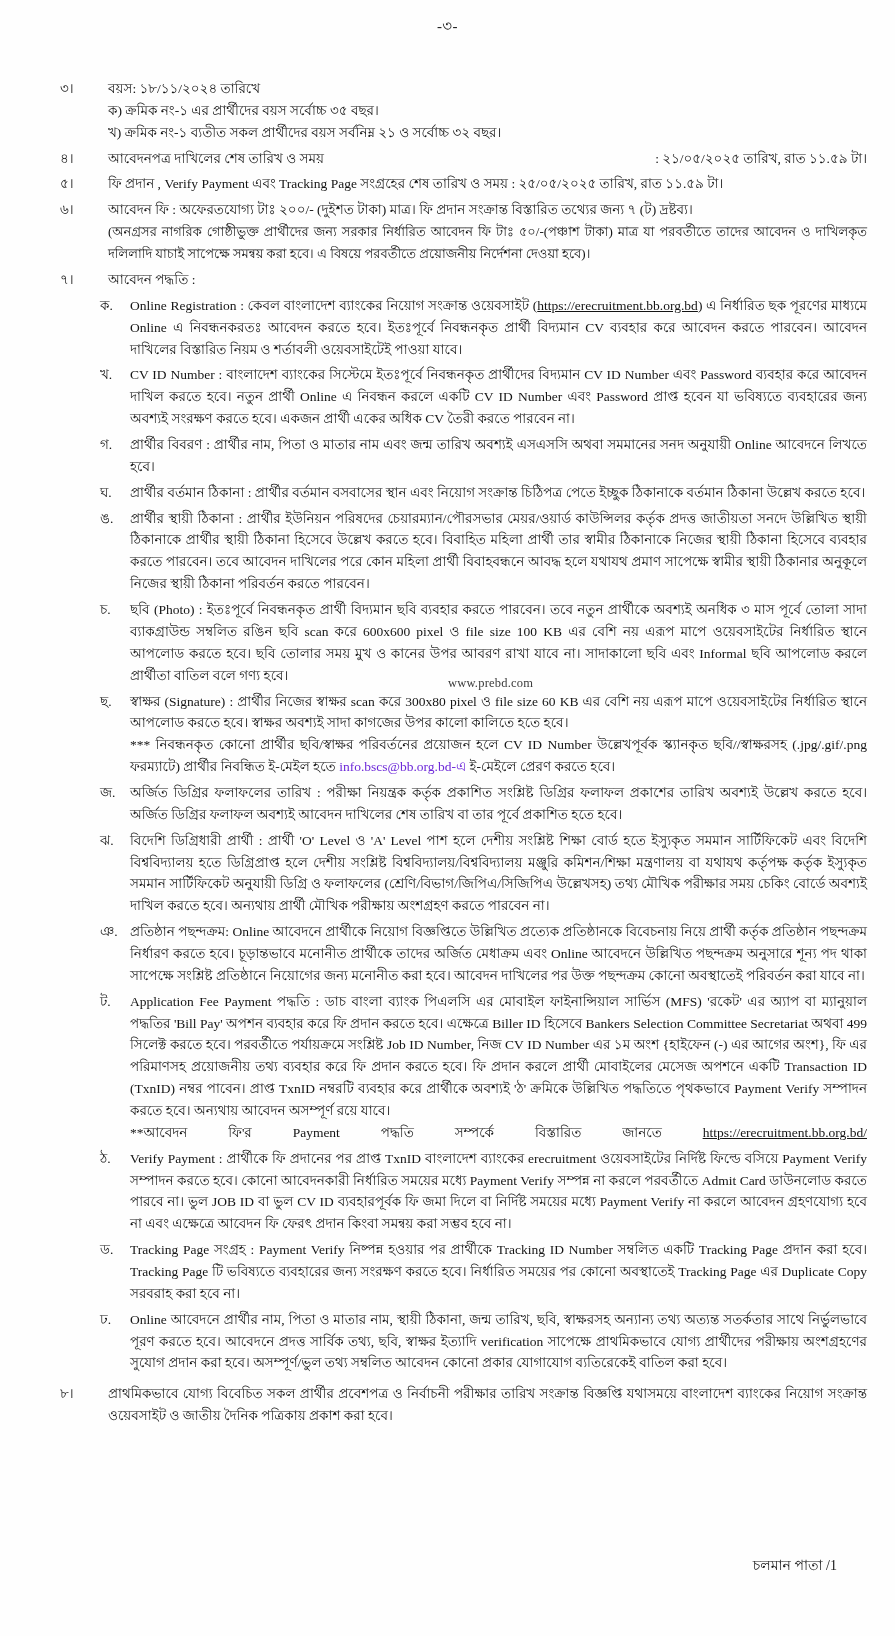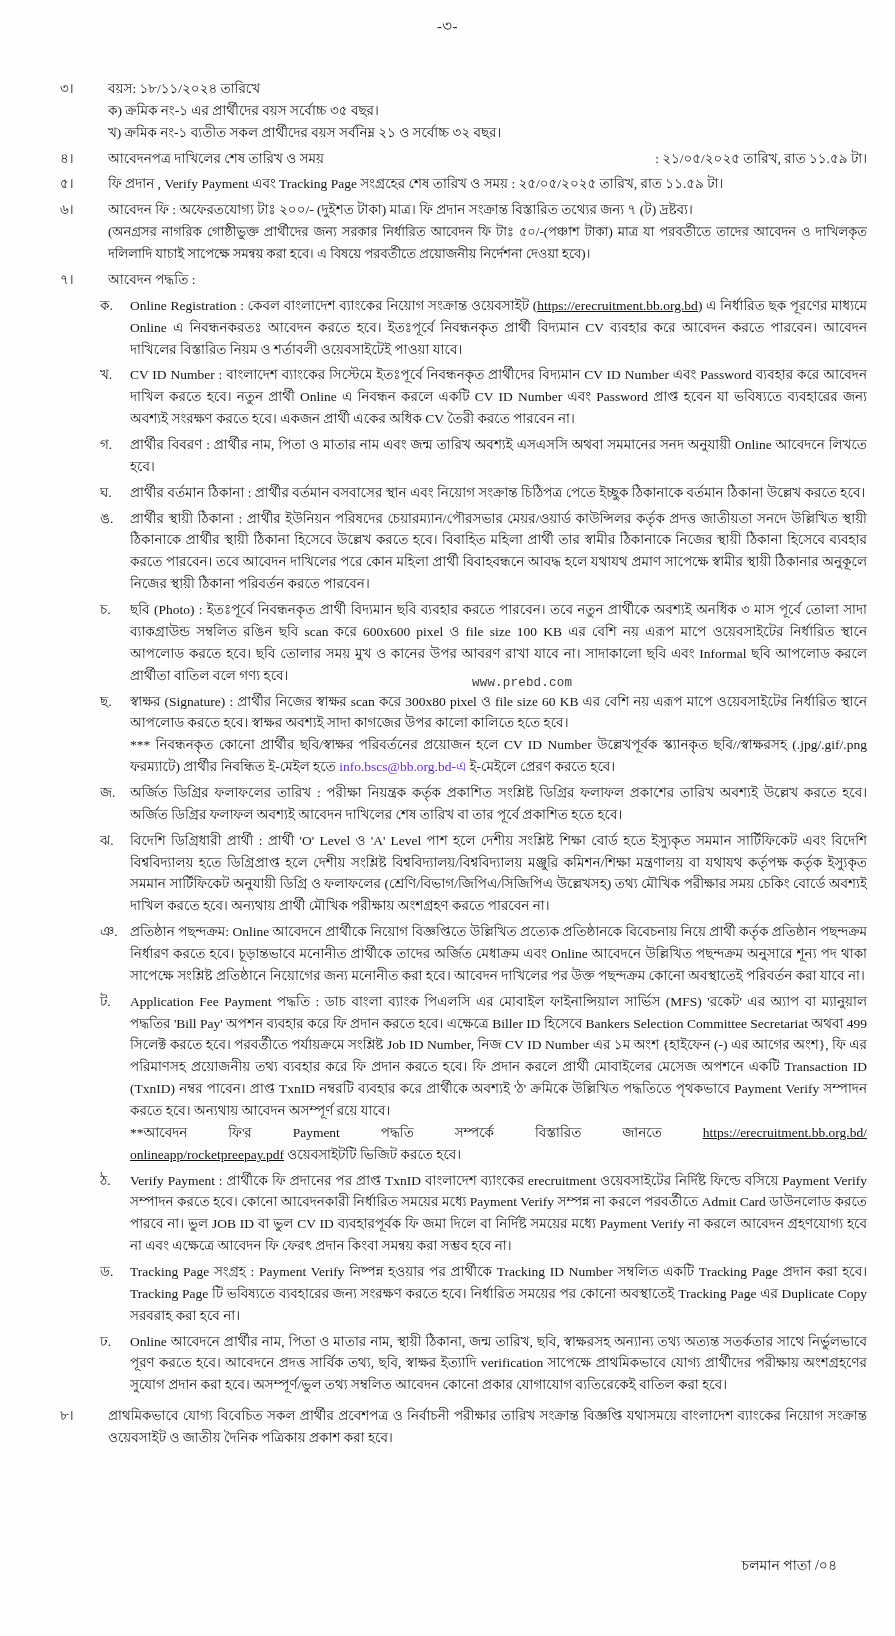--- a/index.html
+++ b/index.html
@@ -92,25 +92,25 @@
     font-size: 13.5px;
     line-height: 1.7;
   }
 
   
   .gap-s { margin-top: 4px; }
   .gap-m { margin-top: 9px; }
 
   .watermark {
     position: absolute;
-    left: 472px;
+    left: 448px;
     top: 676px;
     font-size: 12.5px;
     color: #3b3b3b;
-    font-family: Liberation Mono, monospace;
+    font-family: Liberation Serif, serif;
     letter-spacing: 0.2px;
   }
 
   .footer {
     position: absolute;
     right: 58px;
     bottom: 58px;
     font-size: 14px;
     color: #141414;
   }
@@ -249,21 +249,20 @@
         <span class="sub-line payment-spread">
           <span>**আবেদন</span>
           <span>ফি'র</span>
           <span class="lat">Payment</span>
           <span>পদ্ধতি</span>
           <span>সম্পর্কে</span>
           <span>বিস্তারিত</span>
           <span>জানতে</span>
           <span class="linkish lat">https://erecruitment.bb.org.bd/</span>
         </span>
-        <span class="sub-line"><span class="linkish lat">onlineapp/rocketpreepay.pdf</span><span> ওয়েবসাইটটি ভিজিট করতে হবে।</span></span>
       </div>
     </div>
 
     <div class="row gap-s">
       <div class="marker lvl2">ঠ.</div>
       <div class="content">
         <span class="b lat">Verify Payment</span><span> : প্রার্থীকে ফি প্রদানের পর প্রাপ্ত TxnID বাংলাদেশ ব্যাংকের erecruitment ওয়েবসাইটের নির্দিষ্ট ফিল্ডে বসিয়ে Payment Verify সম্পাদন করতে হবে। কোনো আবেদনকারী নির্ধারিত সময়ের মধ্যে Payment Verify সম্পন্ন না করলে পরবর্তীতে Admit Card  ডাউনলোড করতে পারবে না। ভুল JOB ID বা ভুল CV ID ব্যবহারপূর্বক ফি জমা দিলে বা নির্দিষ্ট সময়ের মধ্যে Payment Verify না করলে আবেদন গ্রহণযোগ্য হবে না এবং এক্ষেত্রে আবেদন ফি ফেরৎ প্রদান কিংবা সমন্বয় করা সম্ভব হবে না।</span>
       </div>
     </div>
 
@@ -283,15 +282,15 @@
 
     <div class="row gap-m">
       <div class="marker lvl1">৮।</div>
       <div class="content">প্রাথমিকভাবে যোগ্য বিবেচিত সকল প্রার্থীর প্রবেশপত্র ও নির্বাচনী পরীক্ষার তারিখ সংক্রান্ত বিজ্ঞপ্তি যথাসময়ে বাংলাদেশ ব্যাংকের নিয়োগ সংক্রান্ত ওয়েবসাইট ও জাতীয় দৈনিক পত্রিকায় প্রকাশ করা হবে।</div>
     </div>
 
   </div>
 
   <div class="watermark">www.prebd.com</div>
 
-  <div class="footer">চলমান পাতা /০৪</div>
+  <div class="footer">চলমান পাতা /1</div>
 
 </div>
 
 </body></html>

